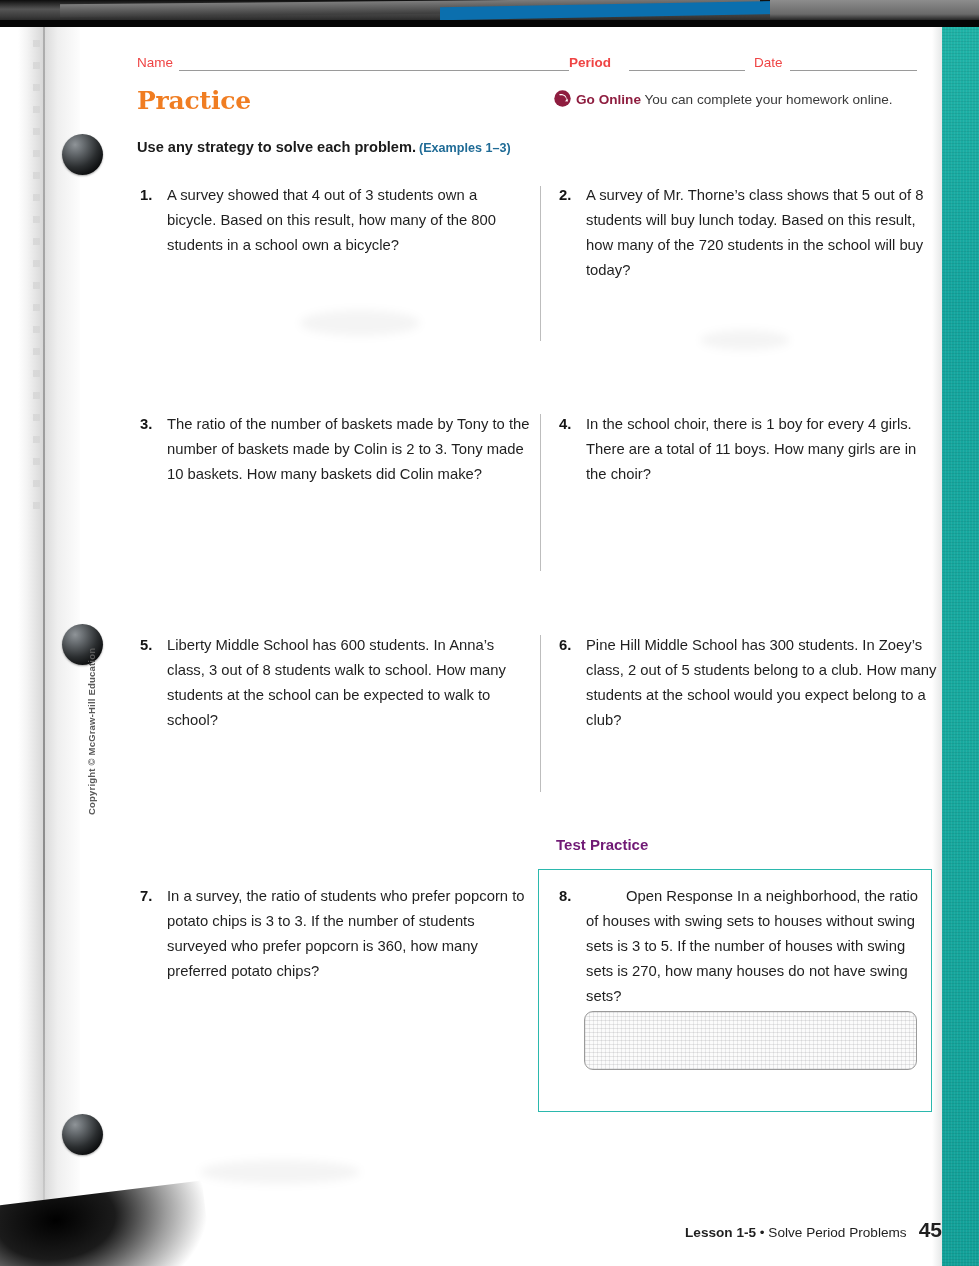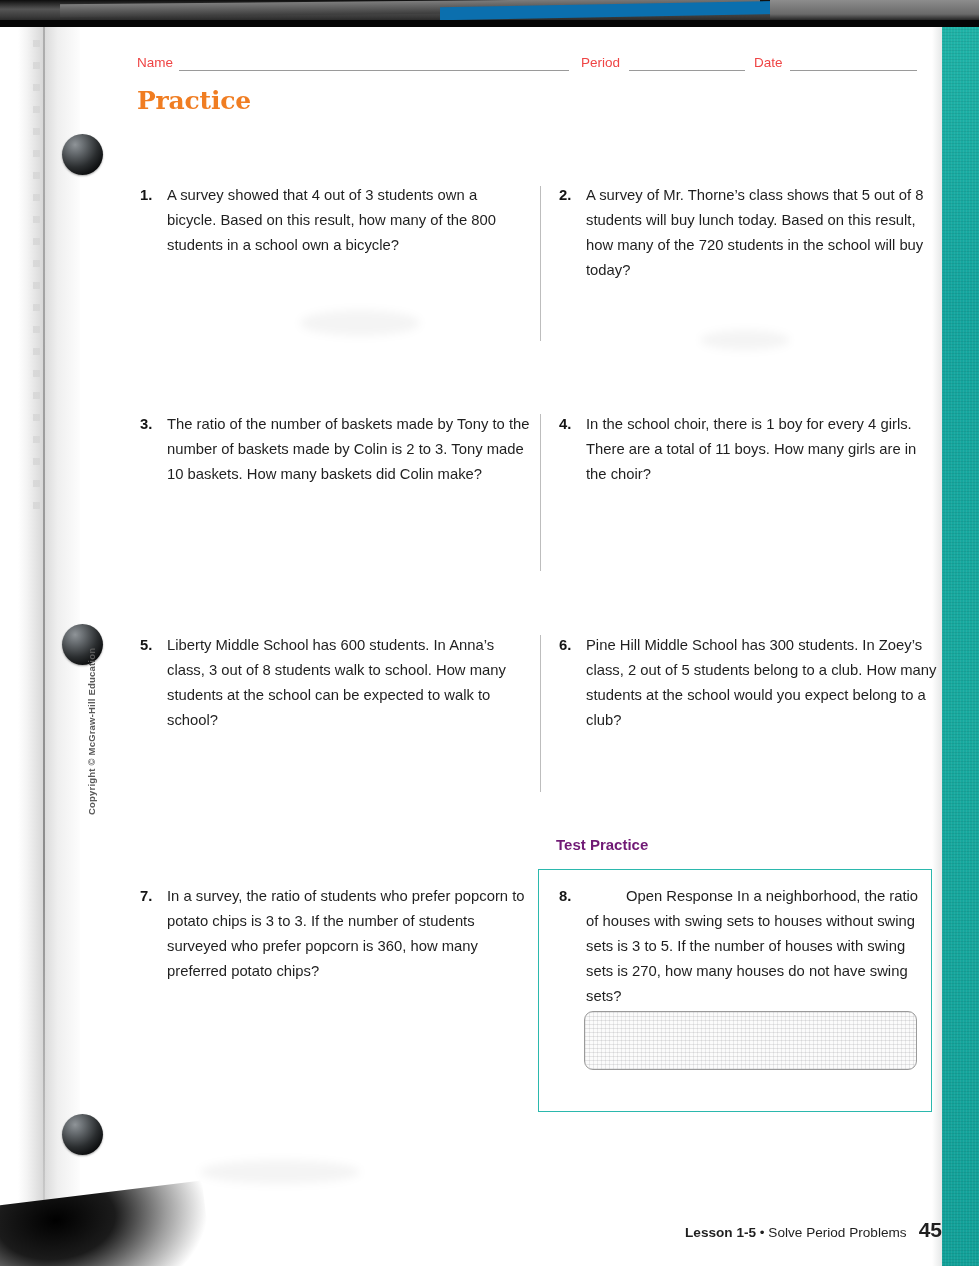--- a/index.html
+++ b/index.html
@@ -197,30 +197,42 @@
   <div class="smudge" style="left:300px;top:310px;width:120px;height:26px;"></div>
   <div class="smudge" style="left:700px;top:330px;width:90px;height:20px;"></div>
   <div class="smudge" style="left:200px;top:1160px;width:160px;height:24px;"></div>
 
   <div class="copyright">Copyright © McGraw-Hill Education</div>
 
   <div class="namerow">
     <span class="lbl" style="left:0;">Name</span>
     <span class="rule" style="left:42px;width:390px;"></span>
 
-    <span class="lbl" style="left:444px;">Period</span>
+    <span class="lbl" style="left:432px;font-weight:bold;">Period</span>
     <span class="rule" style="left:492px;width:116px;"></span>
 
     <span class="lbl" style="left:617px;">Date</span>
     <span class="rule" style="left:653px;width:127px;"></span>
   </div>
 
   <div class="h-practice">Practice</div>
 
-
+  <div class="goonline">
+    <span class="gicon">
+      <svg width="17" height="17" viewBox="0 0 17 17">
+        <circle cx="8.5" cy="8.5" r="8.2" fill="#8e1d3f"></circle>
+        <path d="M5.2 4.0 C 9.8 3.4, 13.2 5.6, 12.6 10.0 L 13.6 8.4 L 13.9 11.6 L 10.8 11.2 L 12.1 10.2 C 12.4 6.6, 9.6 5.0, 5.9 5.4 Z" fill="#ffffff"></path>
+        <path d="M5.0 4.4 L 5.0 12.6 L 8.4 12.6 C 10.4 12.6, 11.0 10.0, 9.0 9.2 C 10.4 8.4, 10.0 6.0, 8.0 6.0 Z" fill="#ffffff" opacity="0"></path>
+      </svg>
+    </span><span class="glabel">Go Online</span><span> You can complete your homework online.</span>
+  </div>
+
+  <div class="directions">
+    <span>Use any strategy to solve each problem.</span><span class="ex">(Examples 1–3)</span>
+  </div>
 
   <div class="divider" style="left:540px;top:186px;height:155px;"></div>
   <div class="divider" style="left:540px;top:414px;height:157px;"></div>
   <div class="divider" style="left:540px;top:635px;height:157px;"></div>
 
   <div class="prob" style="left:140px;top:183px;width:390px;">
     <span class="num">1.</span>
     <div class="body">A survey showed that 4 out of 3 students own a bicycle. Based on this result, how many of the 800 students in a school own a bicycle?</div>
   </div>
 

